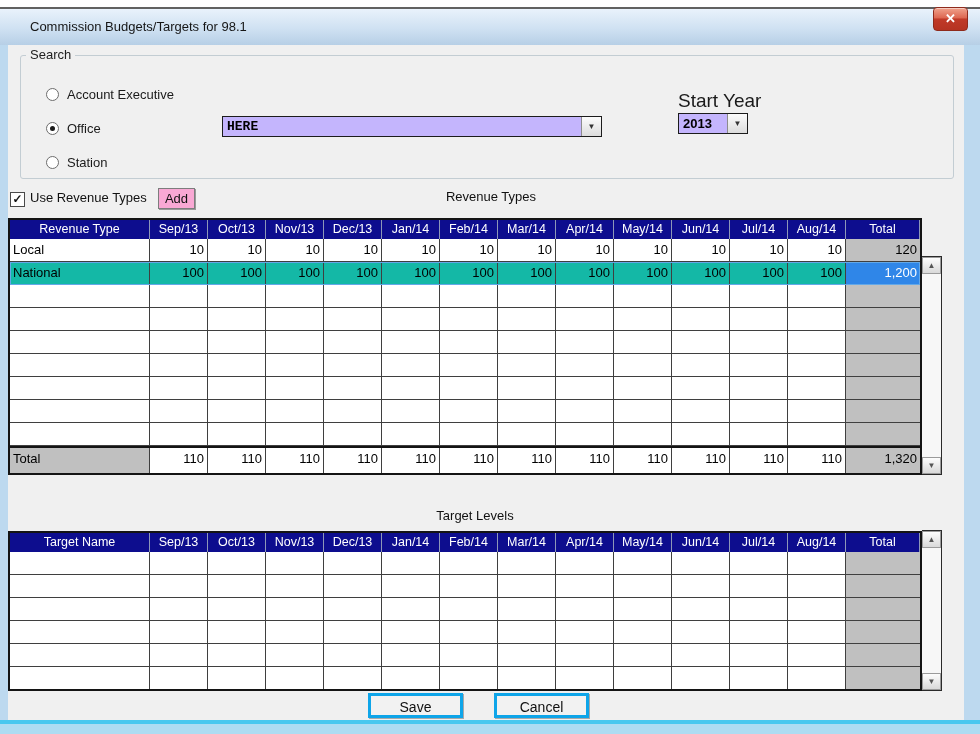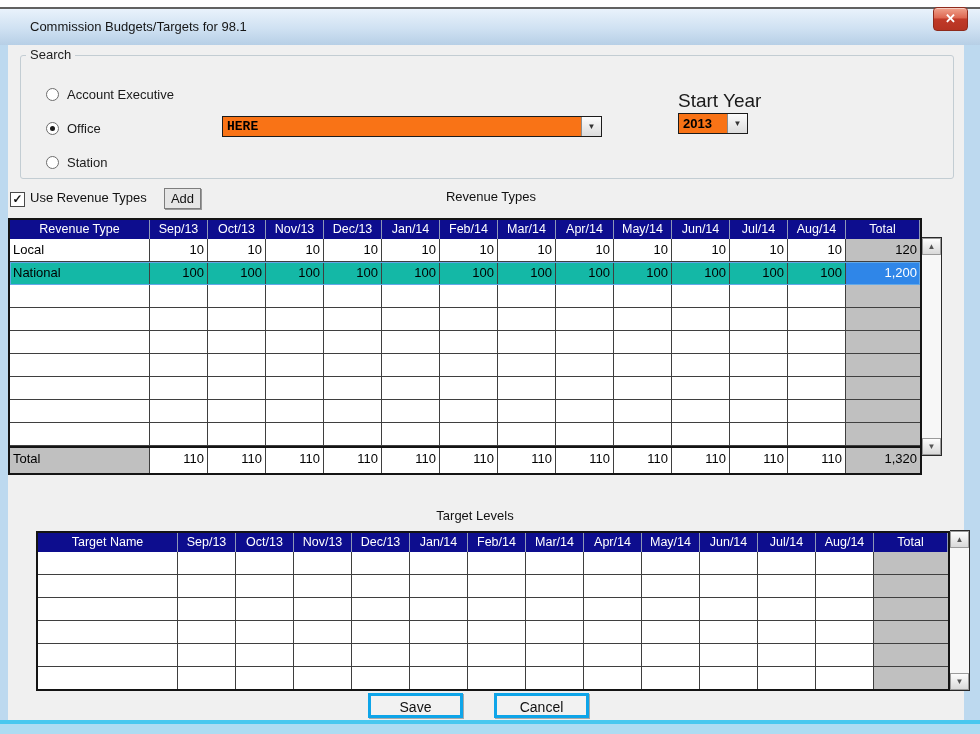--- a/index.html
+++ b/index.html
@@ -27,43 +27,43 @@
   .radio-row{height:16px;display:flex;align-items:center;gap:8px;}
   .radio-circle{width:13px;height:13px;border-radius:50%;background:#fff;border:1px solid #6d6d6d;
     box-sizing:border-box;position:relative;flex:none;}
   .radio-circle.on::after{content:"";position:absolute;left:3px;top:3px;width:5px;height:5px;
     border-radius:50%;background:#1a1a1a;}
   .radio-label{font-size:13px;color:#1a1a1a;}
   #radio-account-exec{left:46px;top:86px;}
   #radio-office{left:46px;top:120px;}
   #radio-station{left:46px;top:154px;}
 
-  .combo{background:#f97316;border:1px solid #1c1c1c;box-sizing:border-box;display:flex;align-items:stretch;}
+  .combo{background:#c4b5fd;border:1px solid #1c1c1c;box-sizing:border-box;display:flex;align-items:stretch;}
   .combo .val{flex:1;font-size:13px;line-height:19px;padding-left:4px;color:#000;overflow:hidden;}
   .combo .mono{font-family:"Liberation Mono","DejaVu Sans Mono",monospace;font-weight:600;}
   .combo-btn{width:19px;flex:none;background:linear-gradient(#fcfcfc,#dcdcdc);border-left:1px solid #8c8c8c;
     display:flex;align-items:center;justify-content:center;font-size:8px;color:#333;cursor:pointer;}
   #office-combo{left:222px;top:116px;width:380px;height:21px;}
   #startyear-label{left:678px;top:90px;font-size:19px;color:#1a1a1a;}
   #startyear-combo{left:678px;top:113px;width:70px;height:21px;font-weight:bold;}
 
   
   #use-revtypes-checkbox{left:10px;top:192px;width:13px;height:13px;background:#fff;border:1px solid #4a4a4a;
     font-size:12px;line-height:12px;text-align:center;font-weight:bold;color:#111;cursor:pointer;}
   #use-revtypes-label{left:30px;top:190px;font-size:13px;color:#111;}
-  #add-button{left:164px;top:188px;width:37px;height:21px;background:#e5e5e5;border:1px solid #7d7d7d;
+  #add-button{left:158px;top:188px;width:37px;height:21px;background:#f9a8d4;border:1px solid #7d7d7d;
     box-shadow:1px 1px 0 #9a9a9a;font-size:13px;text-align:center;line-height:19px;color:#111;cursor:pointer;box-sizing:border-box;}
   .table-title{font-size:13px;color:#111;text-align:center;}
   #revenue-title{left:8px;top:189px;width:934px;margin-left:16px;}
   #target-title{left:8px;top:508px;width:934px;}
 
   
-  .tablewrap{display:flex;align-items:center;}
+  .tablewrap{display:flex;align-items:flex-end;}
   #revenue-table{left:8px;top:218px;}
-  #target-table{left:8px;top:530px;padding-left:28px;}
+  #target-table{left:8px;top:530px;}
   .grid{border:2px solid #141414;background:#fff;}
   .trow{display:flex;}
   .cell{box-sizing:border-box;flex:none;border-right:1px solid #3f3f3f;overflow:hidden;white-space:nowrap;}
   .c-name{width:140px;}
   .c-month{width:58px;}
   .c-total{width:74px;border-right:none;}
   .header-row{height:19px;background:#0d0d8e;}
   .hcell{background:#0d0d8e;color:#fff;font-size:12.5px;text-align:center;line-height:18px;
     border-right:1px solid #8d97b8;}
   .data-row{height:22px;border-bottom:1px solid #3f3f3f;background:#fff;}

